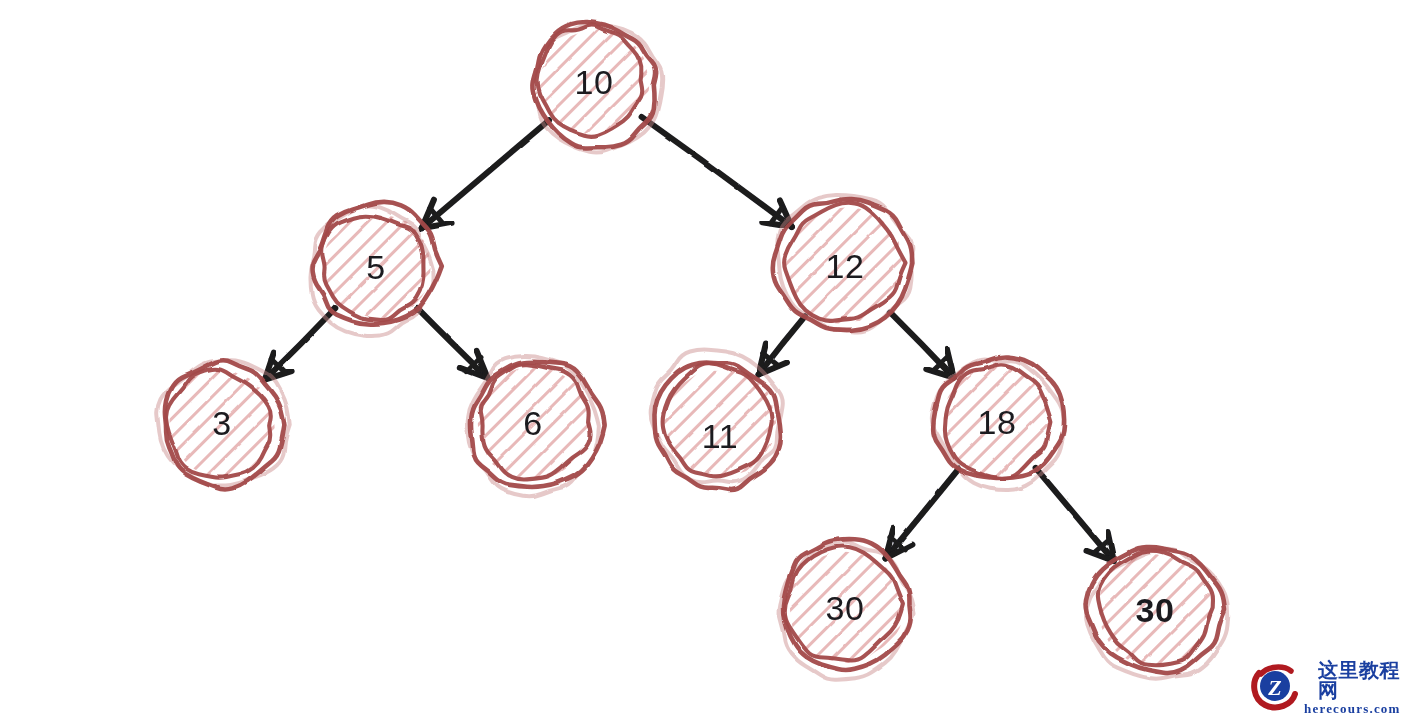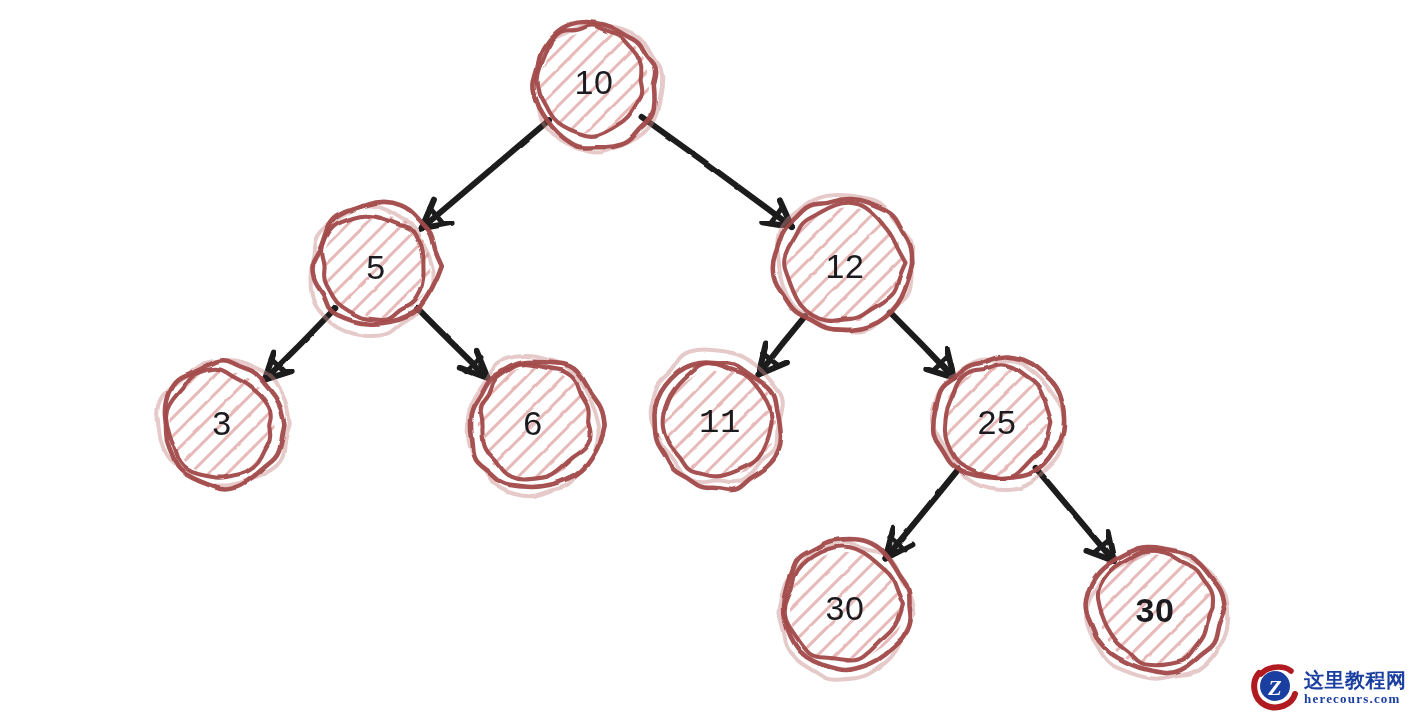--- a/index.html
+++ b/index.html
@@ -59,20 +59,21 @@
     flex-direction: column;
     justify-content: center;
     line-height: 1;
   }
   #wm-cn {
     font-family: "DejaVu Sans", sans-serif;
     font-size: 20px;
     font-weight: bold;
     color: #1a3fa0;
     letter-spacing: 0.5px;
+    margin-left: 14px;
   }
   #wm-en {
     font-family: "Liberation Serif", serif;
     font-size: 13px;
     font-weight: bold;
     color: #1a3fa0;
     letter-spacing: 1.2px;
     margin-top: 2px;
   }
 </style>
@@ -205,22 +206,22 @@
         </g>
       </g>
   </svg>
 
   <div id="label-layer">
       <div class="node-label" style="left: 594px; top: 82px;">10</div>
       <div class="node-label" style="left: 376px; top: 267px;">5</div>
       <div class="node-label" style="left: 845px; top: 266px;">12</div>
       <div class="node-label" style="left: 222px; top: 423px;">3</div>
       <div class="node-label" style="left: 533px; top: 423px;">6</div>
-      <div class="node-label" style="left: 720px; top: 423px; font-family: Liberation Mono, monospace;">11</div>
-      <div class="node-label" style="left: 997px; top: 422px;">25</div>
+      <div class="node-label" style="left: 720px; top: 436px;">11</div>
+      <div class="node-label" style="left: 997px; top: 422px;">18</div>
       <div class="node-label" style="left: 845px; top: 608px;">30</div>
       <div class="node-label" style="left: 1155px; top: 610px; font-weight: bold;">30</div>
     </div>
 
   <div id="watermark">
     <div id="wm-mark">
       <svg viewBox="0 0 50 48" width="50" height="48" aria-hidden="true">
         <path d="M9 10 C1 19 3 36 15 42 C27 48 42 42 45 31" fill="none" stroke="#b01a20" stroke-width="6" stroke-linecap="round"></path>
         <path d="M41 8 C33 2 18 3 11 11" fill="none" stroke="#b01a20" stroke-width="5.5" stroke-linecap="round"></path>
         <circle cx="25" cy="23" r="15" fill="#1a3fa0"></circle>

